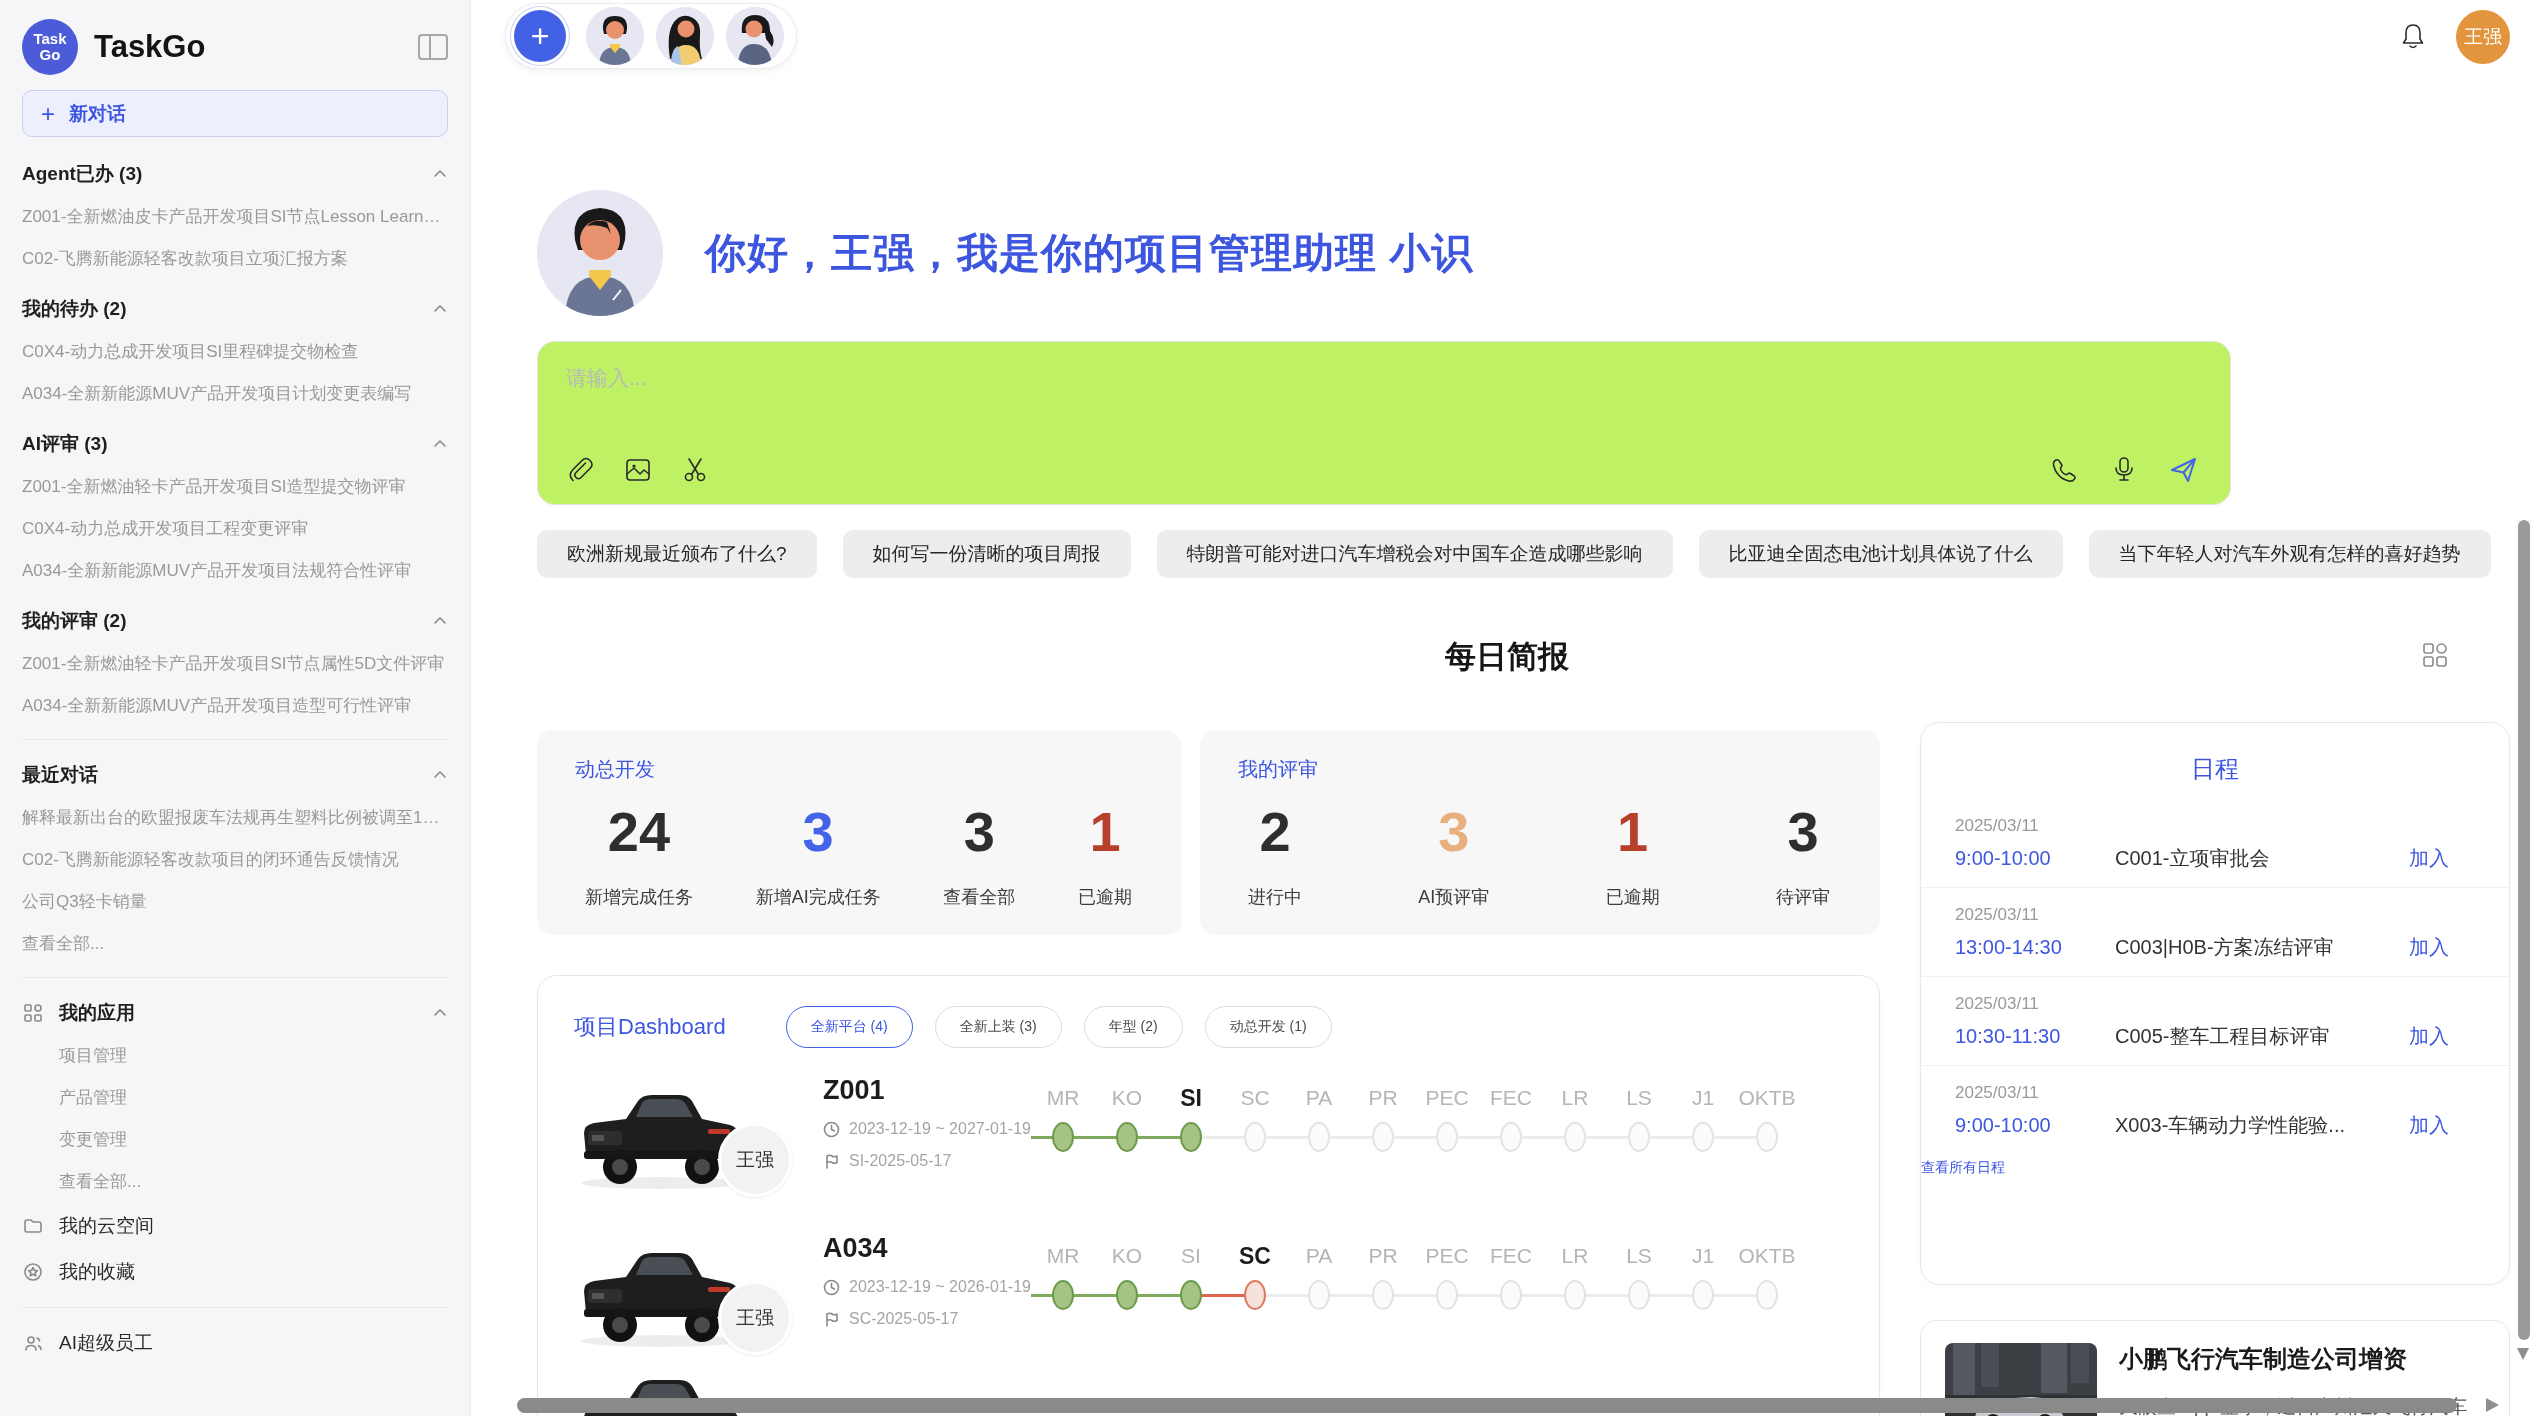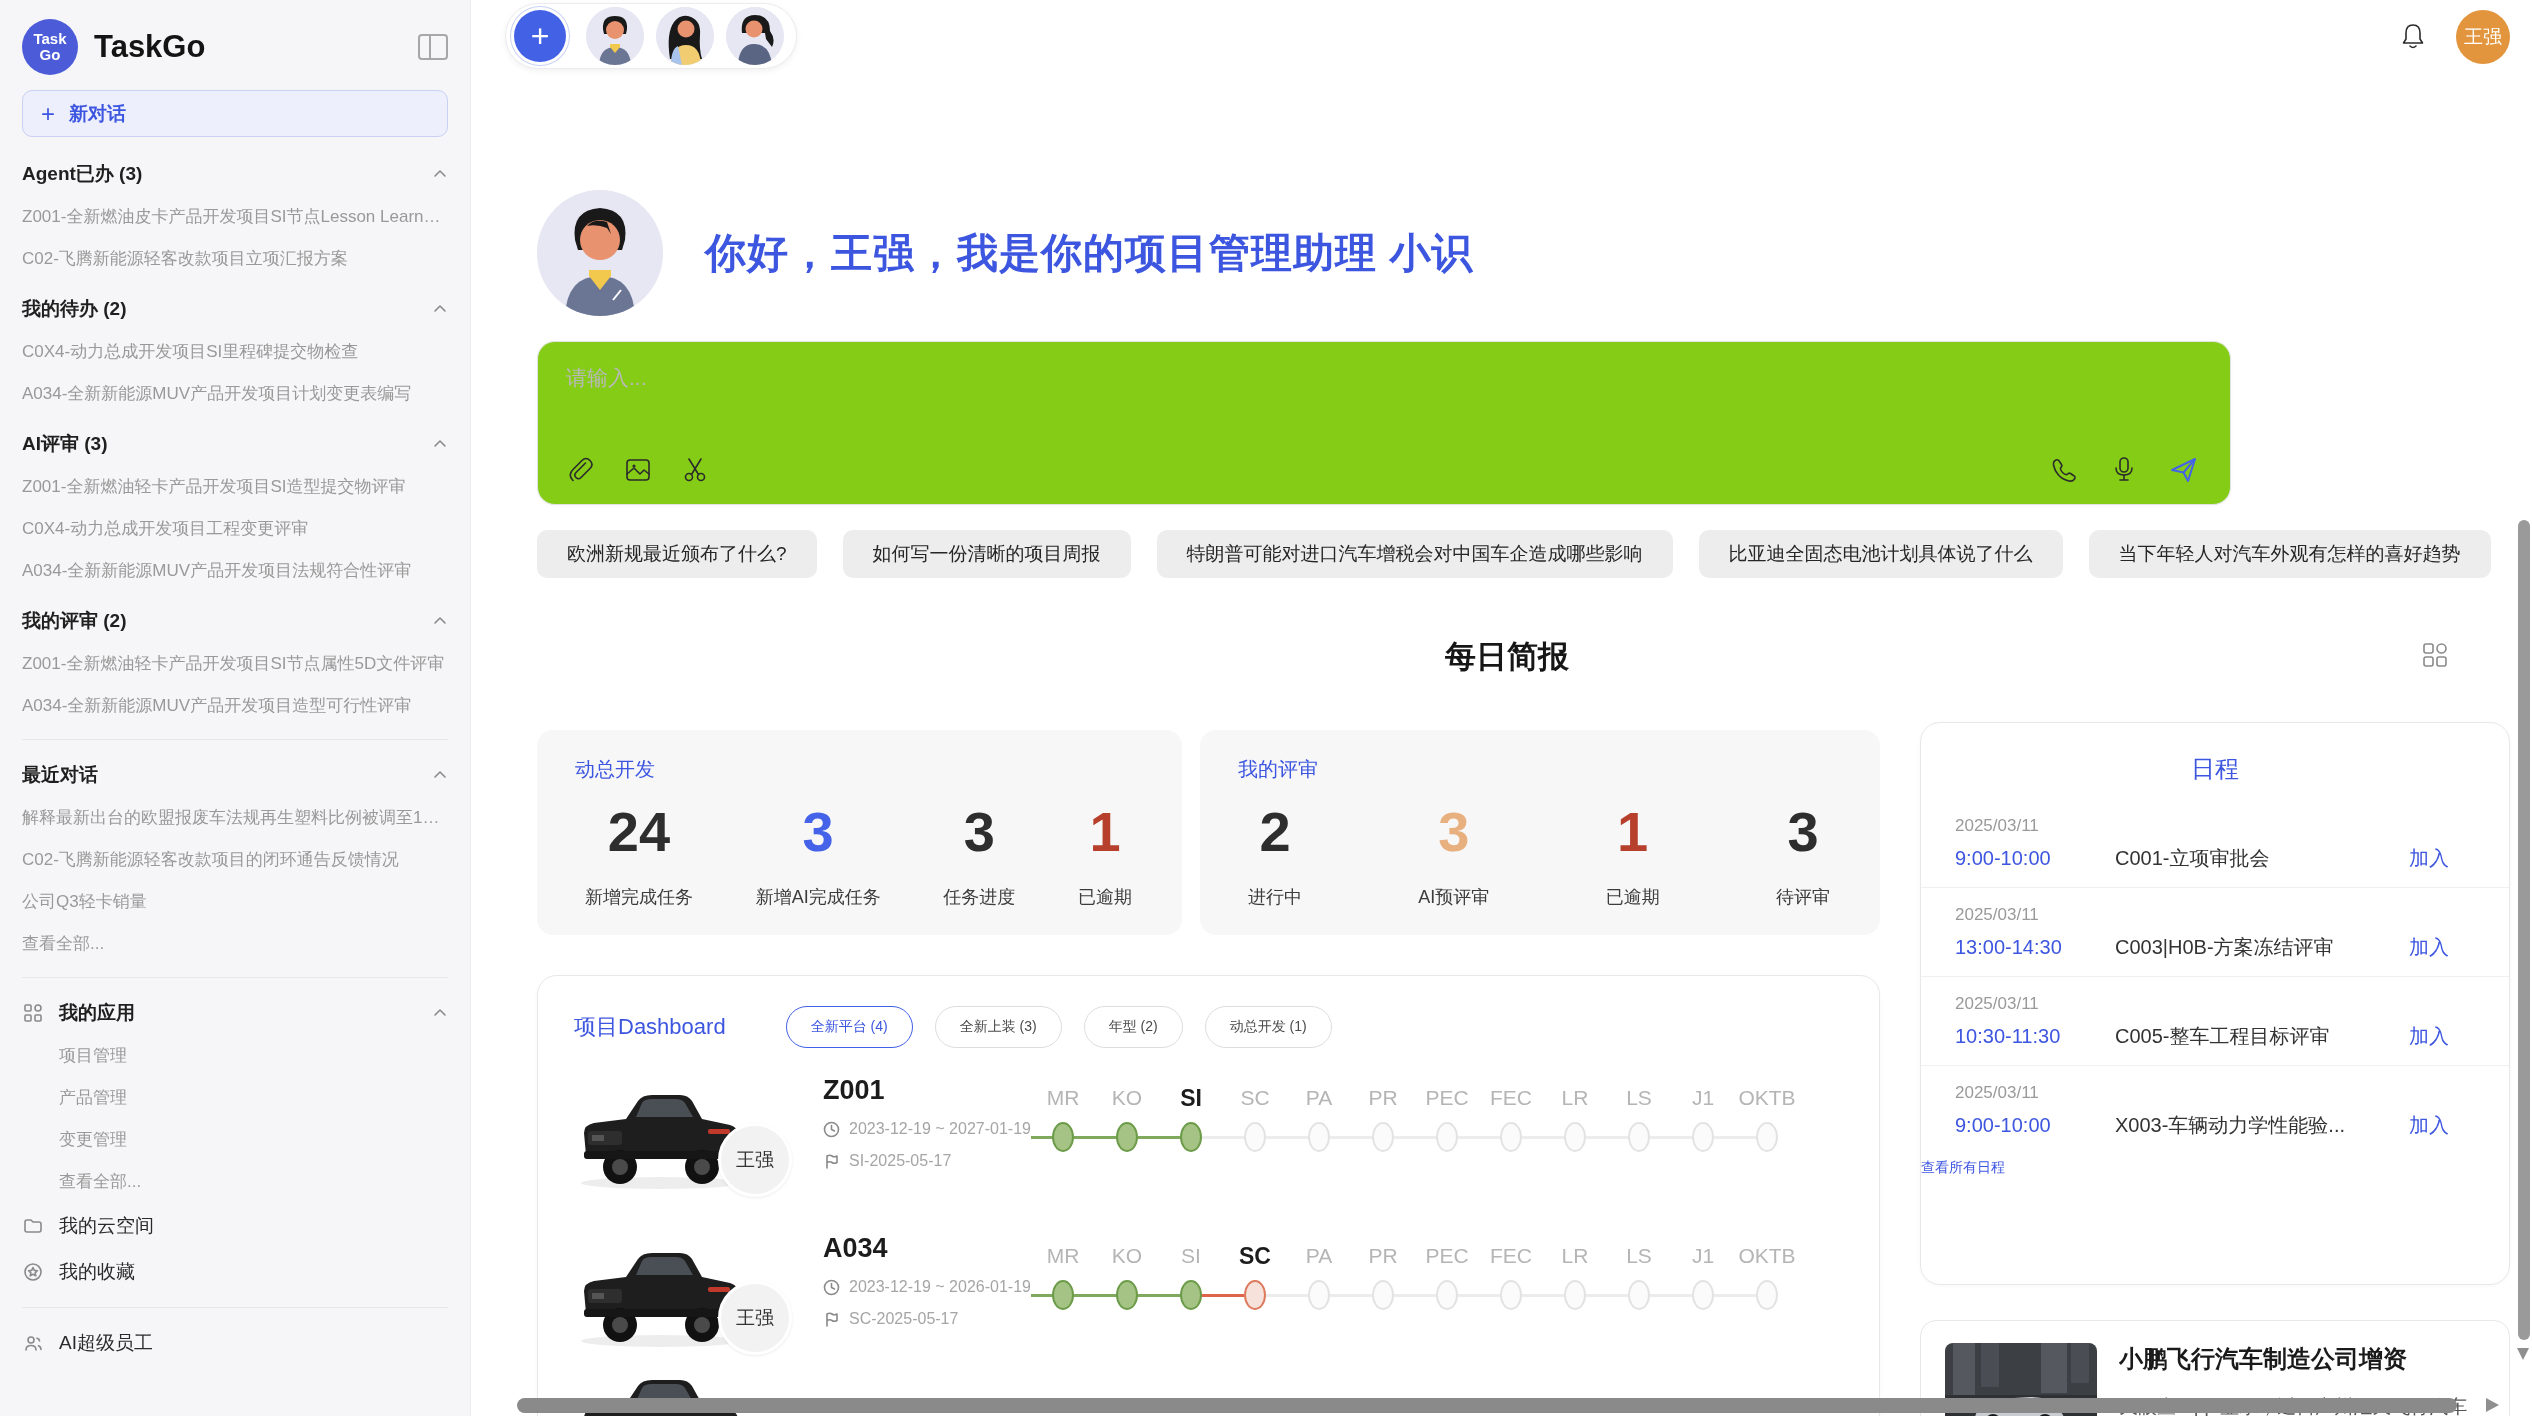--- a/index.html
+++ b/index.html
@@ -36,21 +36,21 @@
   .top-right { position:absolute; right:22px; top:10px; display:flex; align-items:center; }
   .bell { width:34px; height:34px; margin-right:26px; cursor:pointer; }
   .user-badge { width:54px; height:54px; border-radius:50%; background:#E2953C; color:#fff; font-size:19px; display:flex; align-items:center; justify-content:center; cursor:pointer; }
 
   
   .greeting { position:absolute; left:537px; top:190px; display:flex; align-items:center; }
   .greet-avatar { width:126px; height:126px; border-radius:50%; background:#E7E7F3; overflow:hidden; flex:none; }
   .greet-text { margin-left:42px; font-size:41px; font-weight:700; color:#3D56E0; letter-spacing:1px; }
 
   
-  .input-card { position:absolute; left:537px; top:341px; width:1694px; height:164px; border:1px solid #E3E3E3; border-radius:18px; background:#84cc16; box-shadow:0 1px 4px rgba(0,0,0,.03); }
+  .input-card { position:absolute; left:537px; top:341px; width:1694px; height:164px; border:1px solid #E3E3E3; border-radius:18px; background:#bef264; box-shadow:0 1px 4px rgba(0,0,0,.03); }
   .input-card textarea { position:absolute; left:28px; top:22px; right:28px; height:70px; border:none; outline:none; resize:none; font-size:21px; font-family:"Liberation Sans", sans-serif; color:#333; background:transparent; }
   .input-card textarea::placeholder { color:#B9B9B9; }
   .input-icons-left { position:absolute; left:26px; bottom:18px; display:flex; align-items:center; gap:26px; }
   .input-icons-right { position:absolute; right:30px; bottom:18px; display:flex; align-items:center; gap:28px; }
   .ic-btn { width:32px; height:32px; display:flex; align-items:center; justify-content:center; cursor:pointer; }
 
   
   .chips { position:absolute; left:537px; top:530px; width:1940px; display:flex; gap:26px; }
   .chip { height:48px; border-radius:10px; background:#EDEDED; color:#262626; font-size:19px; display:flex; align-items:center; padding:0 30px; white-space:nowrap; cursor:pointer; }
 
@@ -414,21 +414,21 @@
           <div class="slab">新增完成任务</div>
         </div>
 
         <div class="stat">
           <div class="num blue">3</div>
           <div class="slab">新增AI完成任务</div>
         </div>
 
         <div class="stat">
           <div class="num dark">3</div>
-          <div class="slab">任务进度</div>
+          <div class="slab">查看全部</div>
         </div>
 
         <div class="stat">
           <div class="num red">1</div>
           <div class="slab">已逾期</div>
         </div>
       </div>
   </div>
 
   <div class="stat-card c2">

